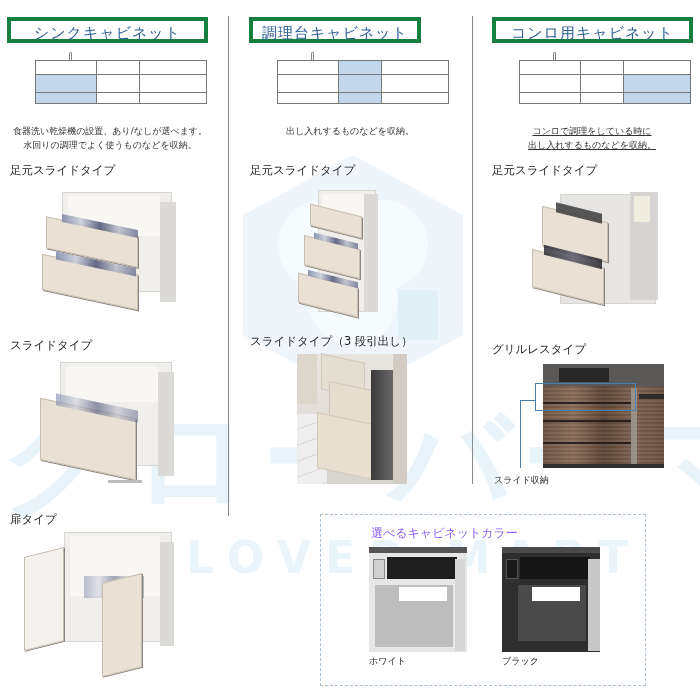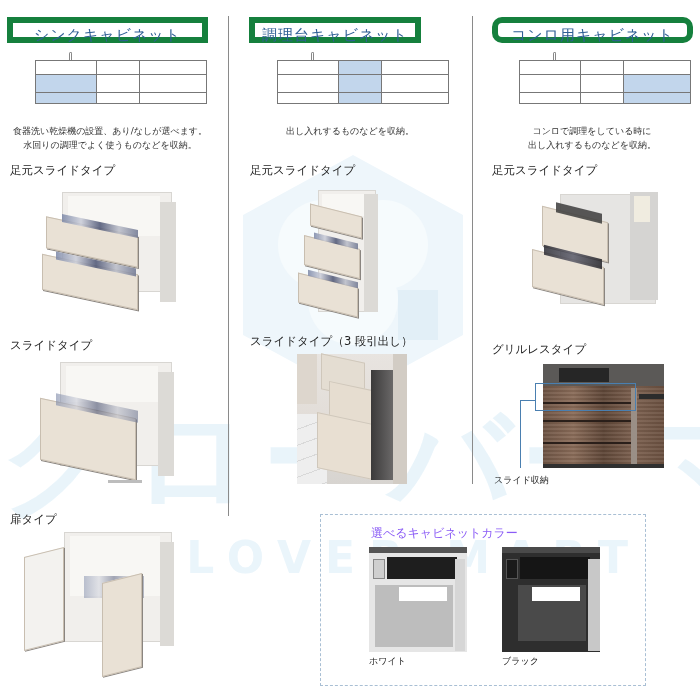--- a/index.html
+++ b/index.html
@@ -13,21 +13,21 @@
   .wm-en { left: 140px; top: 532px; font-size: 44px; font-weight: bold; color: #eaf5fb; letter-spacing: 14px; white-space: nowrap; }
 
   
   .divider { position: absolute; top: 16px; width: 1px; background: #8a8a8a; height: 500px; }
   .divider.left { left: 228px; height: 500px; }
   .divider.right { left: 472px; height: 468px; }
 
   .col { position: absolute; top: 0; }
 
   .title-box {
-    position: absolute; height: 26px; border: 6px solid #15803d; background: #fff;
+    position: absolute; height: 26px; border: 4px solid #15803d; background: #fff;
     color: #2f5f95; font-size: 15px; text-align: center; line-height: 24px; letter-spacing: 1px;
   }
 
   .plan { position: absolute; width: 172px; height: 56px; }
   .plan .base { position: absolute; left: 0; top: 8px; width: 172px; height: 44px; border: 1px solid #777; background: #fff; }
   .plan .hl { position: absolute; background: #c2d6ec; }
   .plan .vline { position: absolute; width: 1px; background: #777; }
   .plan .hline { position: absolute; height: 1px; background: #777; }
   .plan .faucet { position: absolute; top: 0; width: 3px; height: 10px; border: 1px solid #888; border-bottom: none; border-radius: 2px 2px 0 0; background: #fff; }
 
@@ -156,33 +156,33 @@
     <div style="position:absolute;left:0;top:60px;width:30px;height:70px;background:repeating-linear-gradient(160deg,#eeeeee 0 14px,#d8d8d8 14px 15px);"></div>
     <div style="position:absolute;left:24px;top:4px;width:44px;height:36px;background:#e4ddd2;transform:skewY(12deg);border:1px solid #cfc7bb;"></div>
     <div style="position:absolute;left:32px;top:32px;width:48px;height:38px;background:#e6ddd0;transform:skewY(12deg);border:1px solid #cfc7bb;"></div>
     <div style="position:absolute;left:20px;top:64px;width:56px;height:56px;background:#e8dfd2;transform:skewY(12deg);border:1px solid #cfc7bb;"></div>
     <div style="position:absolute;left:74px;top:16px;width:22px;height:110px;background:linear-gradient(90deg,#3b3a3a,#6a6868);"></div>
     <div style="position:absolute;left:96px;top:0;width:14px;height:130px;background:#d2ccc4;"></div>
   </div>
 </section>
 
 <section class="col">
-  <div class="title-box" style="left:492px;top:17px;width:201px;border-radius:10px;">コンロ用キャビネット</div>
+  <div class="title-box" style="left:492px;top:17px;width:201px;">コンロ用キャビネット</div>
 
   <div class="plan" style="left:519px;top:52px;">
     <div class="faucet" style="left:34px;"></div>
     <div class="base"></div>
     <div class="hl" style="left:104px;top:22px;width:67px;height:29px;"></div>
     <div class="hline" style="left:0;top:22px;width:172px;"></div>
     <div class="hline" style="left:0;top:40px;width:172px;"></div>
     <div class="vline" style="left:61px;top:8px;height:44px;"></div>
     <div class="vline" style="left:104px;top:8px;height:44px;"></div>
   </div>
 
-  <div class="desc" style="left:492px;top:124px;width:200px;">
+  <div class="desc" style="left:492px;top:124px;width:200px;text-decoration:underline;">
     <div>コンロで調理をしている時に</div>
     <div>出し入れするものなどを収納。</div>
   </div>
 
   <div class="label" style="left:492px;top:163px;width:200px;">足元スライドタイプ</div>
   <div class="cab" style="left:530px;top:184px;width:132px;height:136px;">
     <div class="body" style="left:30px;top:10px;width:96px;height:110px;background:#e6e5e3;"></div>
     <div class="side" style="left:100px;top:8px;width:28px;height:108px;background:#d5d4d2;"></div>
     <div class="inner" style="left:104px;top:12px;width:16px;height:26px;background:#f0ece0;"></div>
     <div class="drawer" style="left:12px;top:30px;width:66px;height:40px;transform:skewY(14deg);"></div>

